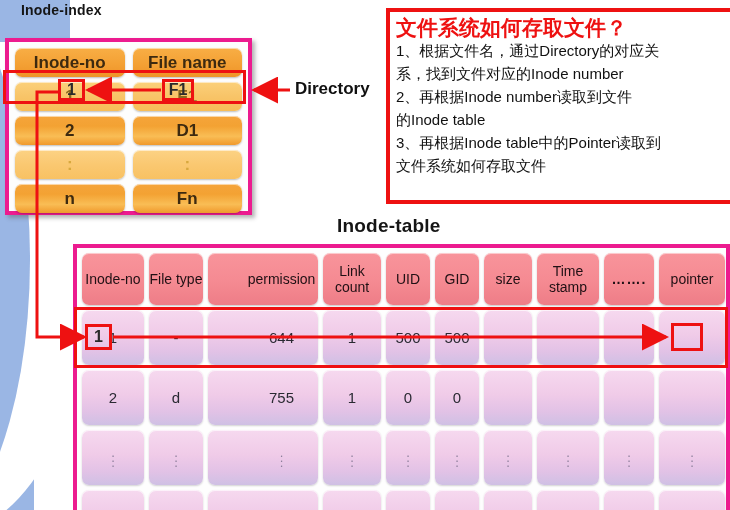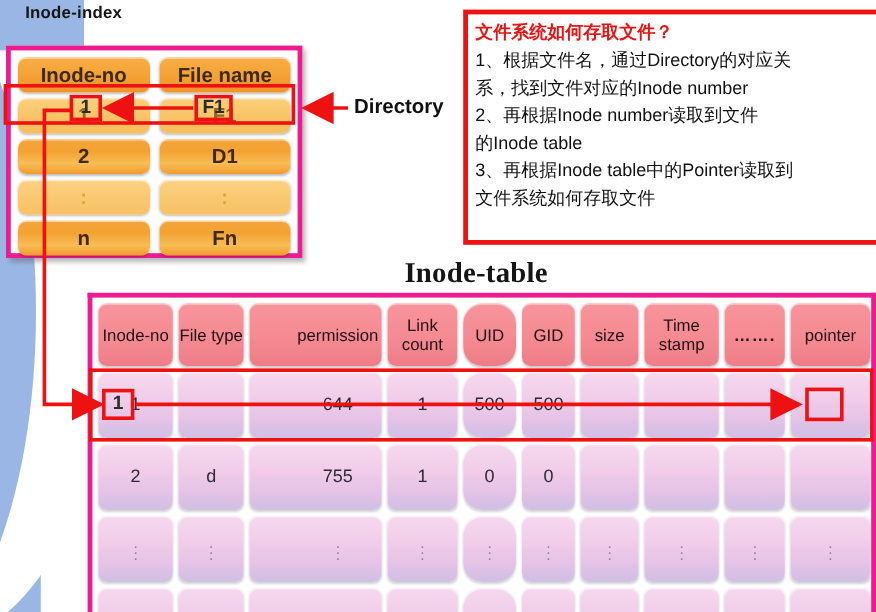--- a/index.html
+++ b/index.html
@@ -40,21 +40,21 @@
   
   .title {
     position: absolute;
     z-index: 5;
     font-weight: bold;
     color: #151515;
     letter-spacing: .2px;
     white-space: nowrap;
   }
   #title-inode-index { left: 21px; top: 2px; font-size: 14px; }
-  #title-inode-table { left: 337px; top: 215px; font-size: 24px; font-family: Liberation Serif, serif; }
+  #title-inode-table { left: 337px; top: 215px; font-size: 19px; }
 
   
   #inode-index-panel {
     position: absolute;
     left: 5px; top: 38px; width: 247px; height: 177px;
     border: 4px solid #ec1b8f;
     background: #fdfdfd;
     box-shadow: 3px 3px 4px rgba(90,90,90,.45);
     z-index: 10;
   }
@@ -118,21 +118,21 @@
   #note-box {
     position: absolute;
     left: 386px; top: 8px; width: 348px; height: 196px;
     border: 4px solid #ee1111;
     background: #ffffff;
     z-index: 20;
     padding: 5px 0 0 6px;
     overflow: hidden;
   }
   #note-title {
-    color: #ee1111; font-weight: bold; font-size: 15px;
+    color: #ee1111; font-weight: bold; font-size: 21px;
     line-height: 22px; white-space: nowrap;
   }
   .note-line {
     color: #111111; font-weight: normal; font-size: 15px;
     line-height: 23px; white-space: nowrap;
   }
 
   
   #inode-table-panel {
     position: absolute;
@@ -166,21 +166,21 @@
     font-size: 15px; color: #2a2a33;
   }
   .tcell.dots { color: #8d7f9b; font-size: 13px; letter-spacing: 0; }
   .dotcol { display: flex; flex-direction: column; line-height: 5px; font-size: 13px; }
 
   
   .c0 { flex: 0 0 62px; }
   .c1 { flex: 0 0 54px; }
   .c2 { flex: 0 0 110px; padding-left: 37px; }
   .c3 { flex: 0 0 58px; }
-  .c4 { flex: 0 0 44px; border-radius: 16px; }
+  .c4 { flex: 0 0 44px; }
   .c5 { flex: 0 0 44px; }
   .c6 { flex: 0 0 48px; text-align: center; }
   .c7 { flex: 0 0 62px; }
   .c8 { flex: 0 0 50px; }
   .c9 { flex: 0 0 66px; }
 
   
   #row1-highlight {
     position: absolute;
     left: 74px; top: 307px; width: 654px; height: 61px;

